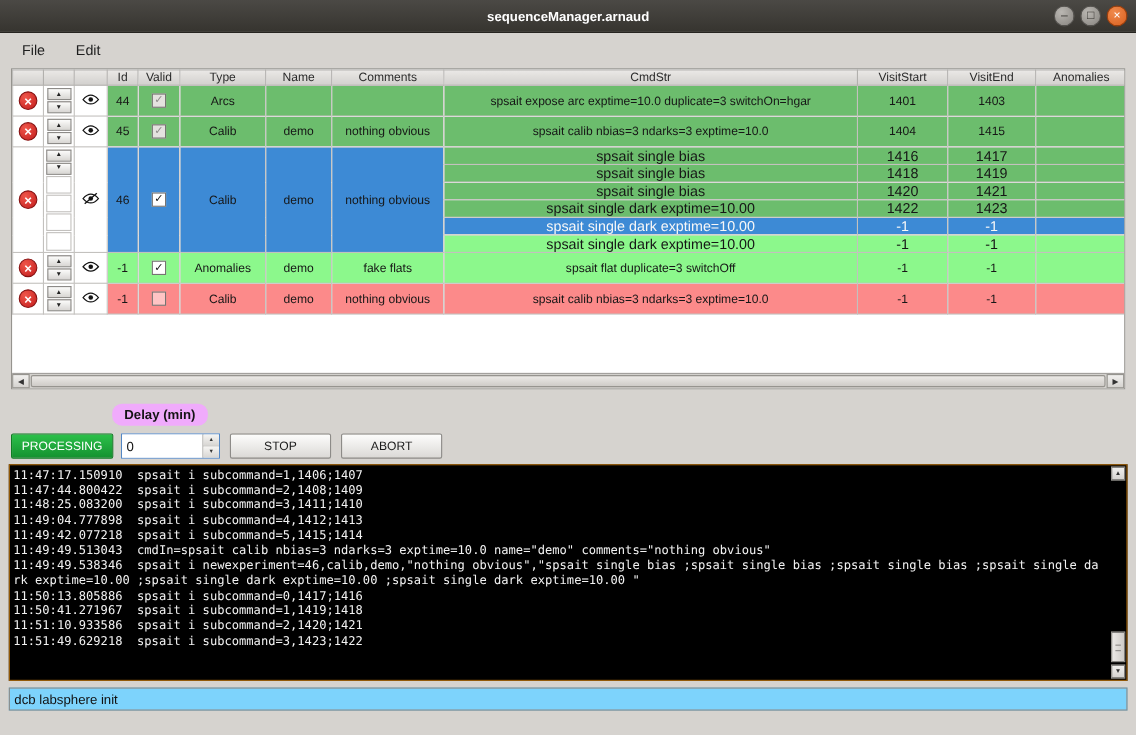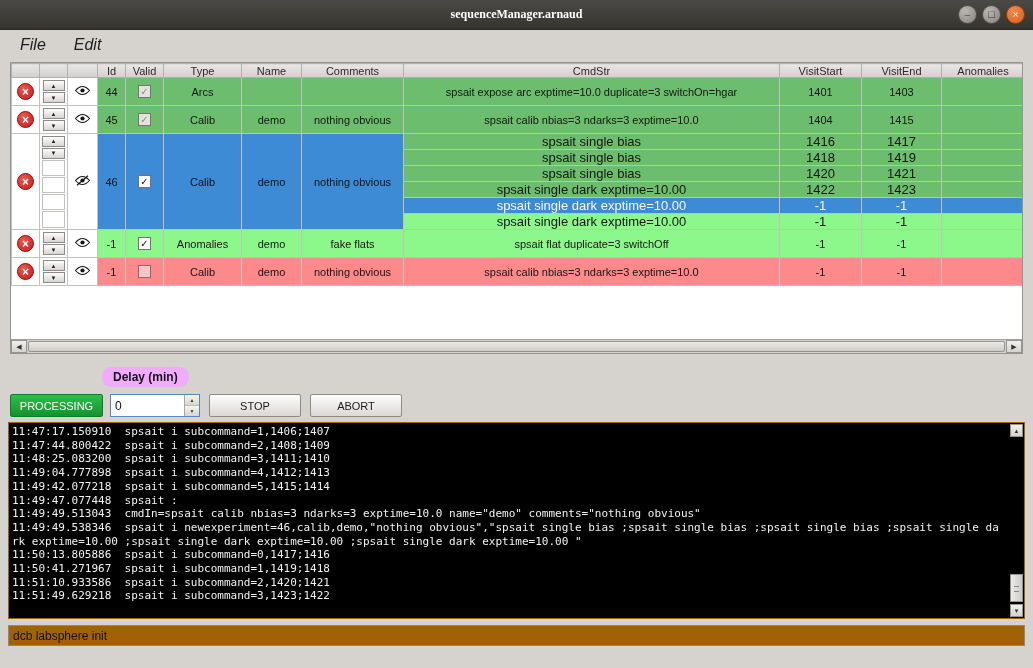--- a/index.html
+++ b/index.html
@@ -12,39 +12,38 @@
     position: relative;
   }
 
   
   .titlebar {
     height: 30px;
     background: linear-gradient(var(--titlebar-bg, #4b4945), #36342f);
     border-bottom: 1px solid #262420;
     display: flex; align-items: center; justify-content: center;
     position: relative;
-    font-family: Liberation Serif, serif;
   }
   .titlebar .title { color: #ffffff; font-weight: bold; font-size: 12px; }
   .win-buttons { position: absolute; right: 8px; top: 5px; display: flex; gap: 5px; }
   .win-btn {
     width: 19px; height: 19px; border-radius: 50%;
     display: flex; align-items: center; justify-content: center;
     font-size: 11px; line-height: 1; color: #34322e;
     background: radial-gradient(circle at 35% 30%, #bab7b2, #86837e);
     border: 1px solid #55534f; cursor: pointer;
   }
   .win-btn.close {
     background: radial-gradient(circle at 35% 30%, var(--close-button, #f49b62), #d85f1e);
     color: #fff; border-color: #9c3f0c;
   }
 
   
   .menubar { height: 30px; display: flex; align-items: center; padding-left: 20px; gap: 28px; }
-  .menu-item { font-size: 16px; color: #1e1e1e; cursor: default; font-style: italic; }
+  .menu-item { font-size: 13px; color: #1e1e1e; cursor: default; }
 
   
   .table-wrap {
     position: relative;
     margin: 2px 10px 0 10px;
     height: 292px;
     background: #ffffff;
     border: 1px solid #96948f;
     overflow: hidden;
   }
@@ -164,21 +163,21 @@
     border: 1px solid #96948f; cursor: grab;
   }
   .vs-thumb::after {
     content: ""; position: absolute; left: 3px; right: 3px; top: 11px;
     border-top: 1px solid #8a8885; border-bottom: 1px solid #8a8885; height: 4px;
   }
 
   
   .cmd-input {
     display: block; margin: 6px 10px 0 8px; width: 1017px; height: 21px;
-    border: 1px solid #8b8986; background: #a16207;
+    border: 1px solid #8b8986; background: #7dd3fc;
     font-size: 12px; font-family: inherit; color: #111; padding: 0 4px; outline: none;
   }
 </style>
 </head>
 <body>
 
 
 
 
 <div class="titlebar">
@@ -428,21 +427,20 @@
   <button class="btn-plain">ABORT</button>
 </div>
 
 
 <div class="console">
   <div class="line">11:47:17.150910  spsait i subcommand=1,1406;1407</div>
   <div class="line">11:47:44.800422  spsait i subcommand=2,1408;1409</div>
   <div class="line">11:48:25.083200  spsait i subcommand=3,1411;1410</div>
   <div class="line">11:49:04.777898  spsait i subcommand=4,1412;1413</div>
   <div class="line">11:49:42.077218  spsait i subcommand=5,1415;1414</div>
-  <div class="line">11:49:47.077448  spsait :</div>
   <div class="line">11:49:49.513043  cmdIn=spsait calib nbias=3 ndarks=3 exptime=10.0 name="demo" comments="nothing obvious"</div>
   <div class="line">11:49:49.538346  spsait i newexperiment=46,calib,demo,"nothing obvious","spsait single bias ;spsait single bias ;spsait single bias ;spsait single dark exptime=10.00 ;spsait single dark exptime=10.00 ;spsait single dark exptime=10.00 "</div>
   <div class="line">11:50:13.805886  spsait i subcommand=0,1417;1416</div>
   <div class="line">11:50:41.271967  spsait i subcommand=1,1419;1418</div>
   <div class="line">11:51:10.933586  spsait i subcommand=2,1420;1421</div>
   <div class="line">11:51:49.629218  spsait i subcommand=3,1423;1422</div>
 
   <div class="vscroll">
     <button class="vs-btn vs-up">
         <span>▲</span>

